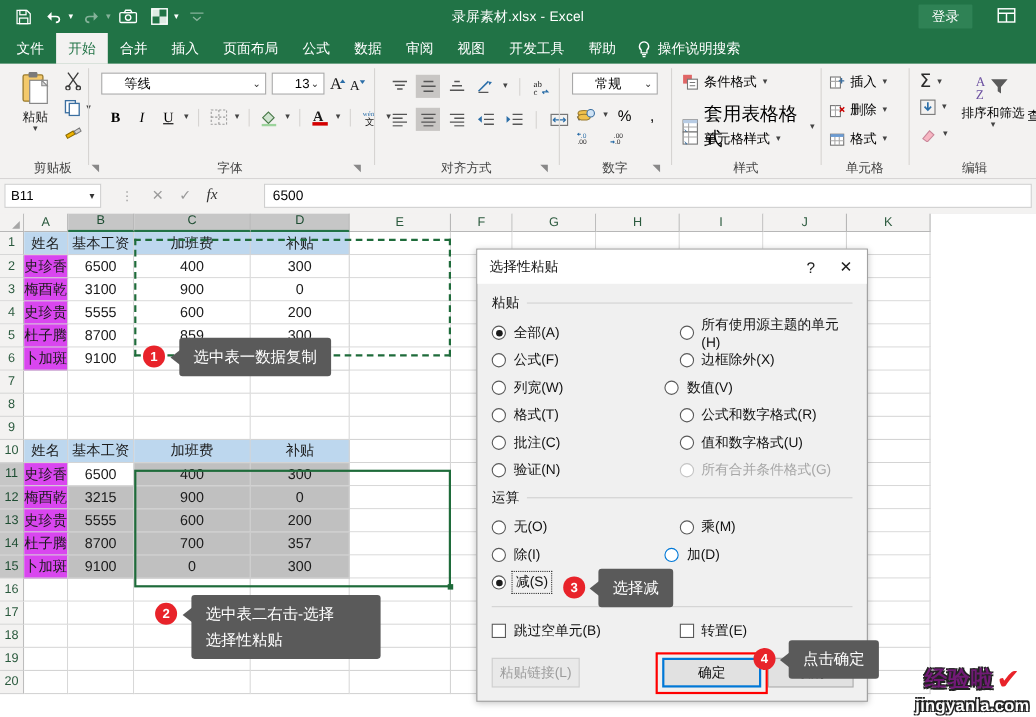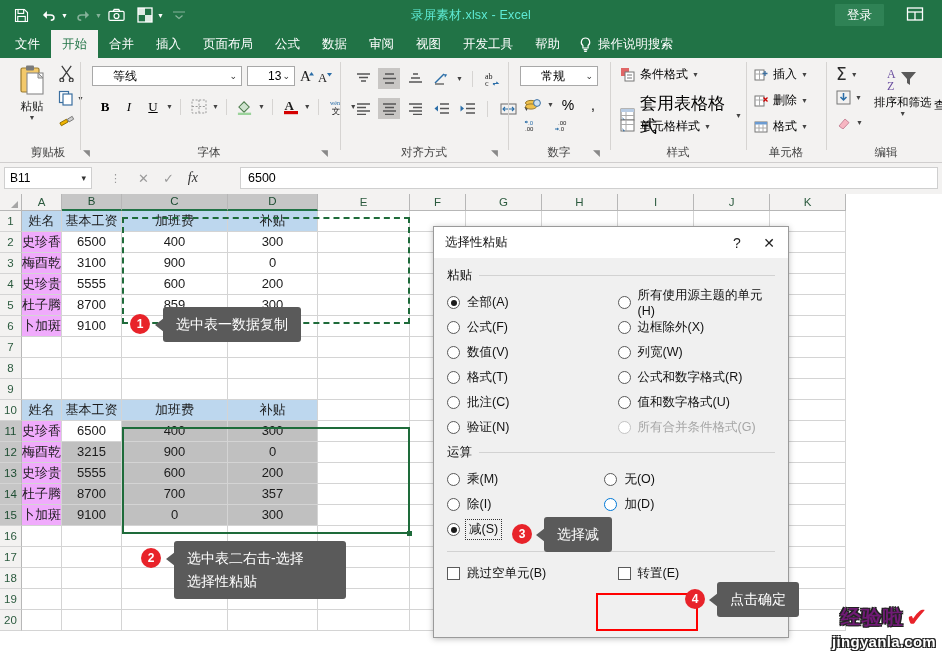--- a/index.html
+++ b/index.html
@@ -9,21 +9,21 @@
     font-size:12px;color:#000;background:#fff;
     -webkit-font-smoothing:antialiased;
   }
   
   .titlebar{position:absolute;left:0;top:0;width:942px;height:30px;background:#217346;}
   .qat{position:absolute;left:8px;top:0;height:30px;display:flex;align-items:center;gap:2px;}
   .qat .qi{width:26px;height:26px;display:flex;align-items:center;justify-content:center;color:#fff;}
   .qat .qi.dim{opacity:.45;}
   .caret{font-size:7px;color:#fff;margin-left:-3px;}
   .apptitle{position:absolute;left:0;top:0;width:942px;height:30px;line-height:30px;
-    text-align:center;color:#5eead4;font-size:12.5px;letter-spacing:.2px;}
+    text-align:center;color:#ffffff;font-size:12.5px;letter-spacing:.2px;}
   .signin{position:absolute;right:58px;top:4px;height:22px;padding:0 12px;line-height:22px;
     background:#2f8255;color:#fff;font-size:12.5px;border-radius:1px;}
   .ribbonopt{position:absolute;right:18px;top:6px;width:18px;height:18px;color:#fff;}
   
   .tabbar{position:absolute;left:0;top:30px;width:942px;height:28px;background:#217346;}
   .tabs{display:flex;align-items:stretch;height:28px;padding-left:4px;}
   .tab{padding:0 11px;line-height:28px;color:#fff;font-size:12.5px;white-space:nowrap;}
   .tab.active{background:#f3f2f1;color:#217346;}
   .tellme{display:flex;align-items:center;gap:6px;padding:0 8px;color:#fff;font-size:12.5px;}
   .bulb{width:13px;height:15px;}
@@ -71,21 +71,21 @@
     font-size:11.5px;color:#2b5a3e;}
   .colhead.sel{background:#c6c6c6;color:#1e4d32;border-bottom:2px solid #217346;line-height:15px;}
   .rowhead{position:absolute;left:0;width:22px;height:21px;background:#f3f2f1;
     border-right:1px solid #b7b7b7;border-bottom:1px solid #d4d4d4;box-sizing:border-box;
     text-align:center;line-height:20px;font-size:11.5px;color:#2b5a3e;}
   .rowhead.sel{background:#c6c6c6;color:#1e4d32;}
   .cell{position:absolute;height:21px;box-sizing:border-box;border-right:1px solid #d4d4d4;
     border-bottom:1px solid #d4d4d4;font-size:13px;line-height:20px;text-align:center;
     color:#1b1b1b;overflow:hidden;white-space:nowrap;}
   .hdrcell{background:#bdd7ee;}
-  .namecell{background:#f0abfc;}
+  .namecell{background:#d946ef;}
   .graycell{background:#c0c0c0;}
   .whitecell{background:#fff;}
   
   .ants{position:absolute;border:2px dashed #1e6b3a;box-sizing:border-box;pointer-events:none;}
   .selbox{position:absolute;border:2px solid #1e6b3a;box-sizing:border-box;pointer-events:none;}
   .selhandle{position:absolute;width:5px;height:5px;background:#1e6b3a;}
   
   .tip{position:absolute;background:#5a5a5a;color:#fff;font-size:14px;line-height:23px;
     padding:6px 13px;border-radius:3px;white-space:pre-line;}
   .badge{position:absolute;width:20px;height:20px;border-radius:50%;background:#e8232a;color:#fff;
@@ -905,27 +905,27 @@
           <span class="lab">所有使用源主题的单元(H)</span>
         </div>
         <div class="opt" style="width: 52%;">
           <span class="radio"></span>
           <span class="lab">公式(F)</span>
         </div>
         <div class="opt" style="width: 48%;">
           <span class="radio"></span>
           <span class="lab">边框除外(X)</span>
         </div>
+        <div class="opt" style="width: 48%;">
+          <span class="radio"></span>
+          <span class="lab">列宽(W)</span>
+        </div>
         <div class="opt" style="width: 52%;">
           <span class="radio"></span>
           <span class="lab">数值(V)</span>
-        </div>
-        <div class="opt" style="width: 48%;">
-          <span class="radio"></span>
-          <span class="lab">列宽(W)</span>
         </div>
         <div class="opt" style="width: 52%;">
           <span class="radio"></span>
           <span class="lab">格式(T)</span>
         </div>
         <div class="opt" style="width: 48%;">
           <span class="radio"></span>
           <span class="lab">公式和数字格式(R)</span>
         </div>
         <div class="opt" style="width: 52%;">
@@ -944,27 +944,27 @@
           <span class="radio dis"></span>
           <span class="lab">所有合并条件格式(G)</span>
         </div>
       </div>
 
     <div class="grouplbl" style="margin-top:4px;">
       <span>运算</span>
       <span class="ln"></span>
     </div>
     <div class="optgrid" id="operation-options">
+        <div class="opt" style="width: 52%;">
+          <span class="radio"></span>
+          <span class="lab">无(O)</span>
+        </div>
         <div class="opt" style="width: 48%;">
           <span class="radio"></span>
           <span class="lab">乘(M)</span>
-        </div>
-        <div class="opt" style="width: 52%;">
-          <span class="radio"></span>
-          <span class="lab">无(O)</span>
         </div>
         <div class="opt" style="width: 48%;">
           <span class="radio"></span>
           <span class="lab">除(I)</span>
         </div>
         <div class="opt" style="width: 52%;">
           <span class="radio blue"></span>
           <span class="lab">加(D)</span>
         </div>
         <div class="opt" style="width: 52%;">
@@ -981,20 +981,25 @@
     <label class="opt" style="width:52%;">
       <span class="chk"></span>
       <span class="lab">跳过空单元(B)</span>
     </label>
     <label class="opt" style="width:48%;">
       <span class="chk"></span>
       <span class="lab">转置(E)</span>
     </label>
   </div>
 
+  <div class="dlgbtns">
+    <div class="dbtn dis" style="left:13px;bottom:12px;width:80px;">粘贴链接(L)</div>
+    <div class="dbtn primary" style="left:168px;bottom:12px;width:90px;">确定</div>
+    <div class="dbtn" style="left:264px;bottom:12px;width:78px;">取消</div>
+  </div>
 
   <div class="redring" style="left:162px;top:366px;width:102px;height:38px;"></div>
 </div>
 
 <div class="badge" style="left:512px;top:524px;z-index:50;">3</div>
 <div class="tiparrow" style="left:536px;top:528px;z-index:50;"></div>
 <div class="tip" style="left:544px;top:517px;z-index:50;">选择减</div>
 
 <div class="badge" style="left:685px;top:589px;z-index:50;">4</div>
 <div class="tiparrow" style="left:709px;top:593px;z-index:50;"></div>

